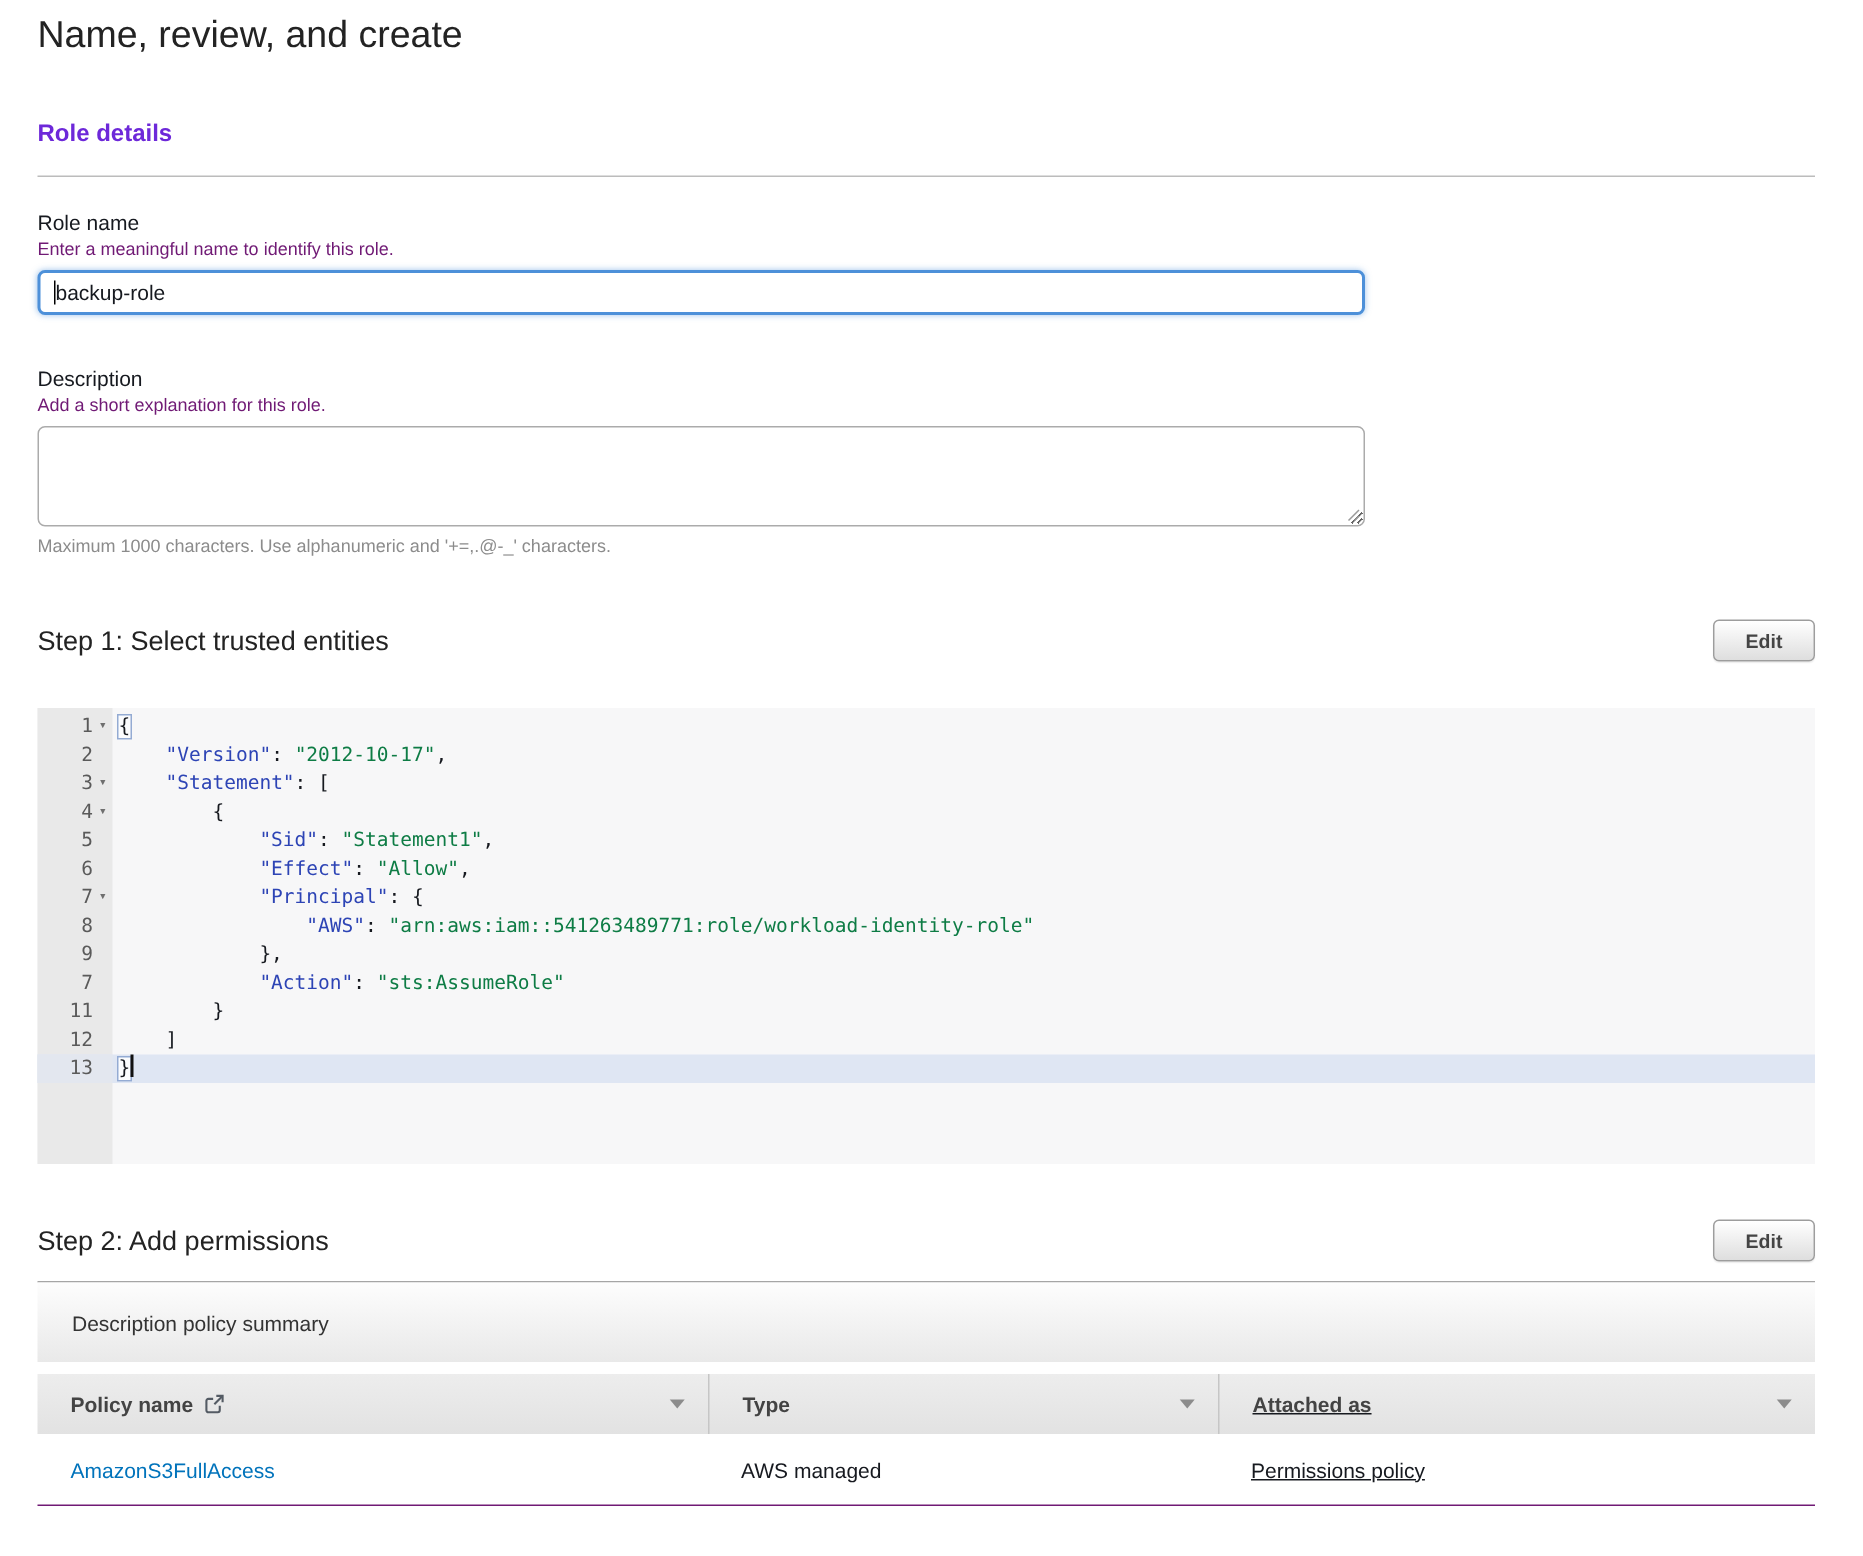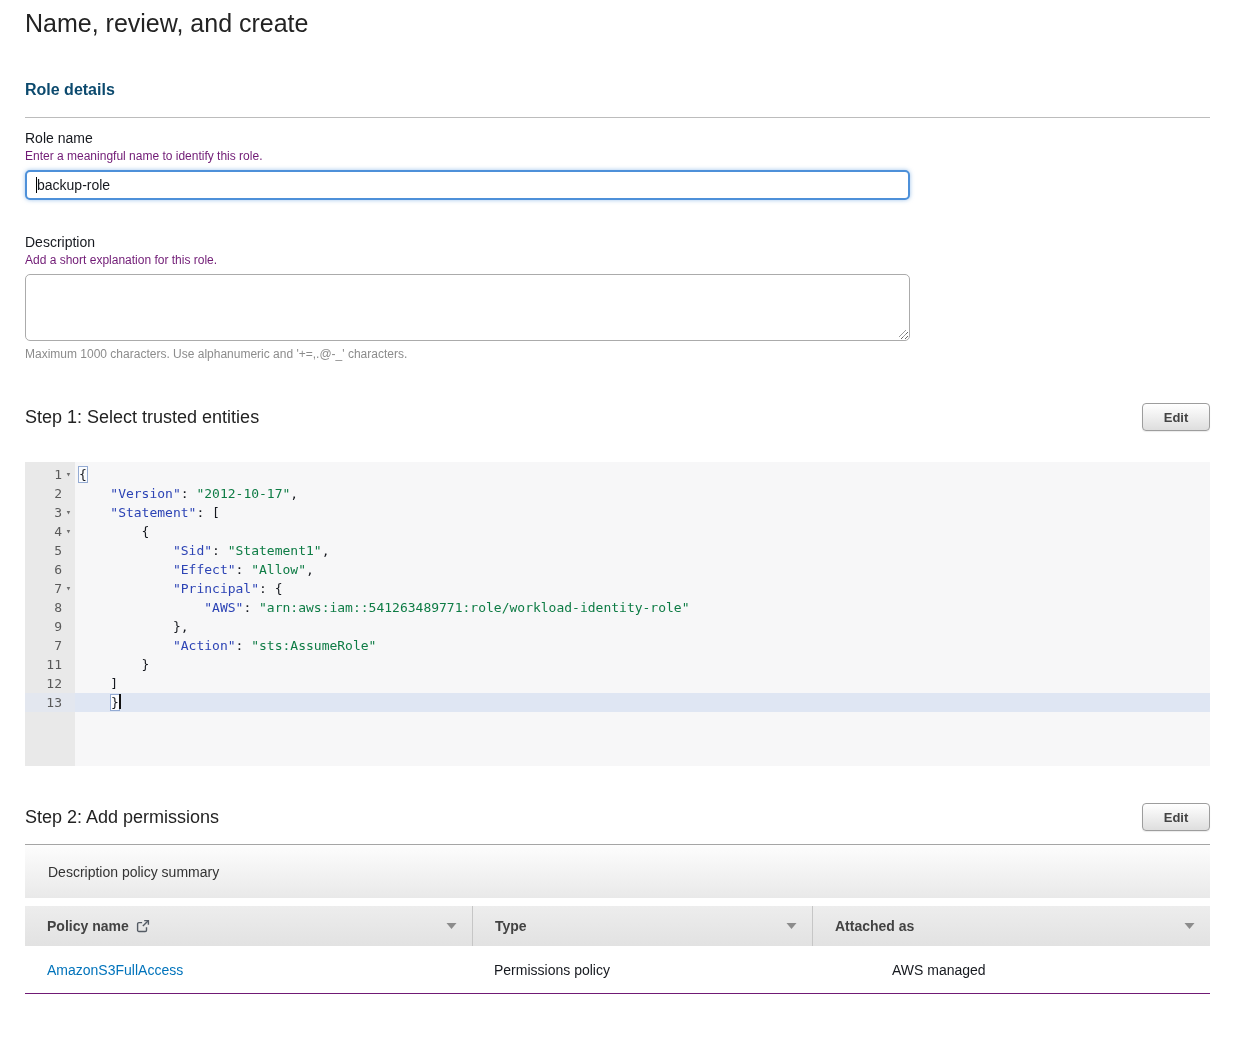--- a/index.html
+++ b/index.html
@@ -6,28 +6,28 @@
   html, body { margin: 0; padding: 0; background: #fff; }
   body {
     width: 1242px; height: 1037px; overflow: hidden;
     font-family: "Liberation Sans", sans-serif;
     color: #16191f;
   }
   .container { padding: 10px 32px 0 25px; width: 1242px; }
 
   .page-title { font-size: 25px; font-weight: 400; color: #232323; margin: 0; line-height: 27px; }
 
-  .section-heading { font-size: 16px; font-weight: 700; color: #0c4a6e; margin: 44px 0 0; line-height: 17px; }
+  .section-heading { font-size: 16px; font-weight: 700; color: #6d28d9; margin: 44px 0 0; line-height: 17px; }
   .divider { border: none; border-top: 1px solid #bcbcbc; margin: 19px 0 0; }
 
   .field-label { display: block; font-size: 14px; color: #16191f; line-height: 17px; }
   .field-help { font-size: 12px; color: #701a75; margin-top: 2px; line-height: 14px; }
   .field-constraint { font-size: 12px; color: #8c8c8c; margin-top: 6px; line-height: 14px; }
 
-  .role-name-field { margin-top: 12px; }
+  .role-name-field { margin-top: 22px; }
   .input-wrap { position: relative; margin-top: 7px; width: 885px; }
   .text-input {
     width: 885px; height: 30px; border: 2px solid #4d90d9; border-radius: 5px;
     padding: 0 10px; font-size: 14px; font-family: "Liberation Sans", sans-serif;
     color: #16191f; outline: none; box-shadow: 0 0 4px rgba(77,144,217,.55);
     background: #fff;
   }
   .input-caret { position: absolute; left: 11px; top: 7px; width: 1px; height: 16px; background: #000; }
 
   .description-field { margin-top: 34px; }
@@ -55,21 +55,21 @@
   
   .code-editor {
     margin-top: 31px; height: 304px; position: relative;
     background: #f7f7f8;
     font-family: "DejaVu Sans Mono", monospace;
     font-size: 13px; line-height: 19px;
   }
   .gutter-fill { position: absolute; left: 0; top: 0; bottom: 0; width: 50px; background: #e9e9e9; }
   #code-lines { position: relative; padding-top: 3px; }
   .code-line { display: flex; height: 19px; white-space: pre; }
-  .code-line.active { background: #dfe6f3; gap: 32px; }
+  .code-line.active { background: #dfe6f3; }
   .code-line.active .gutter-cell { background: #e3e7ef; }
   .gutter-cell { width: 50px; flex: 0 0 50px; display: flex; justify-content: flex-end; align-items: center; color: #5a5a5a; }
   .line-num { font-size: 13px; text-align: right; }
   .fold { width: 13px; font-size: 9px; color: #6f6f6f; text-align: center; line-height: 19px; }
   .line-content { padding-left: 4px; color: #16191f; }
   .tok-plain { color: #16191f; }
   .tok-key { color: #2d44b5; }
   .tok-str { color: #0e7c45; }
   .tok-brace { border: 1px solid #94abd3; background: #fbfcfe; margin: 0 -1px; color: #16191f; }
   .code-caret { display: inline-block; width: 2px; height: 15px; background: #111; vertical-align: -2px; }
@@ -81,21 +81,21 @@
     display: flex; align-items: center; padding-left: 23px;
     font-size: 14px; color: #333;
   }
   .policy-table { margin-top: 8px; }
   .thead { display: flex; background: linear-gradient(#ededed, #e2e2e2); height: 40px; }
   .th { display: flex; align-items: center; padding: 0 14px 0 22px; }
   .th + .th { border-left: 1px solid #c6c6c6; }
   .th-label { font-weight: 700; font-size: 14px; color: #434343; }
   .ext-icon { margin-left: 7px; }
   .th-spacer { flex: 1; }
-  .col-0 { width: 447px; } .col-1 { width: 340px; } .col-2 { width: 398px; }
+  .col-0 { width: 447px; } .col-1 { width: 340px; } .col-2 { width: 398px; text-decoration: underline; }
   .tr { display: flex; height: 48px; align-items: center; border-bottom: 1px solid #701a75; background: #fff; }
   .td { padding: 0 14px 0 22px; font-size: 14px; color: #16191f; }
   .policy-link { color: #0073bb; text-decoration: none; cursor: pointer; }
 </style>
 </head>
 <body>
 
 <div class="container">
 
   <h1 class="page-title">Name, review, and create</h1>
@@ -185,21 +185,21 @@
               <span class="th-label">Attached as</span>
               <span class="th-spacer"></span>
               <svg width="13" height="8" viewBox="0 0 13 8">
                 <path d="M1.5 1h10L6.5 7z" fill="#8c8c8c"></path>
               </svg>
             </div>
           </div>
         <div id="policy-table-body">
             <div class="tr">
               <div class="td col-0"><a class="policy-link" href="#">AmazonS3FullAccess</a></div>
+              <div class="td col-1">AWS managed</div>
               <div class="td col-2">Permissions policy</div>
-              <div class="td col-1">AWS managed</div>
             </div>
           </div>
       </div>
     </div>
   </section>
 
 </div>
 
 </body></html>

